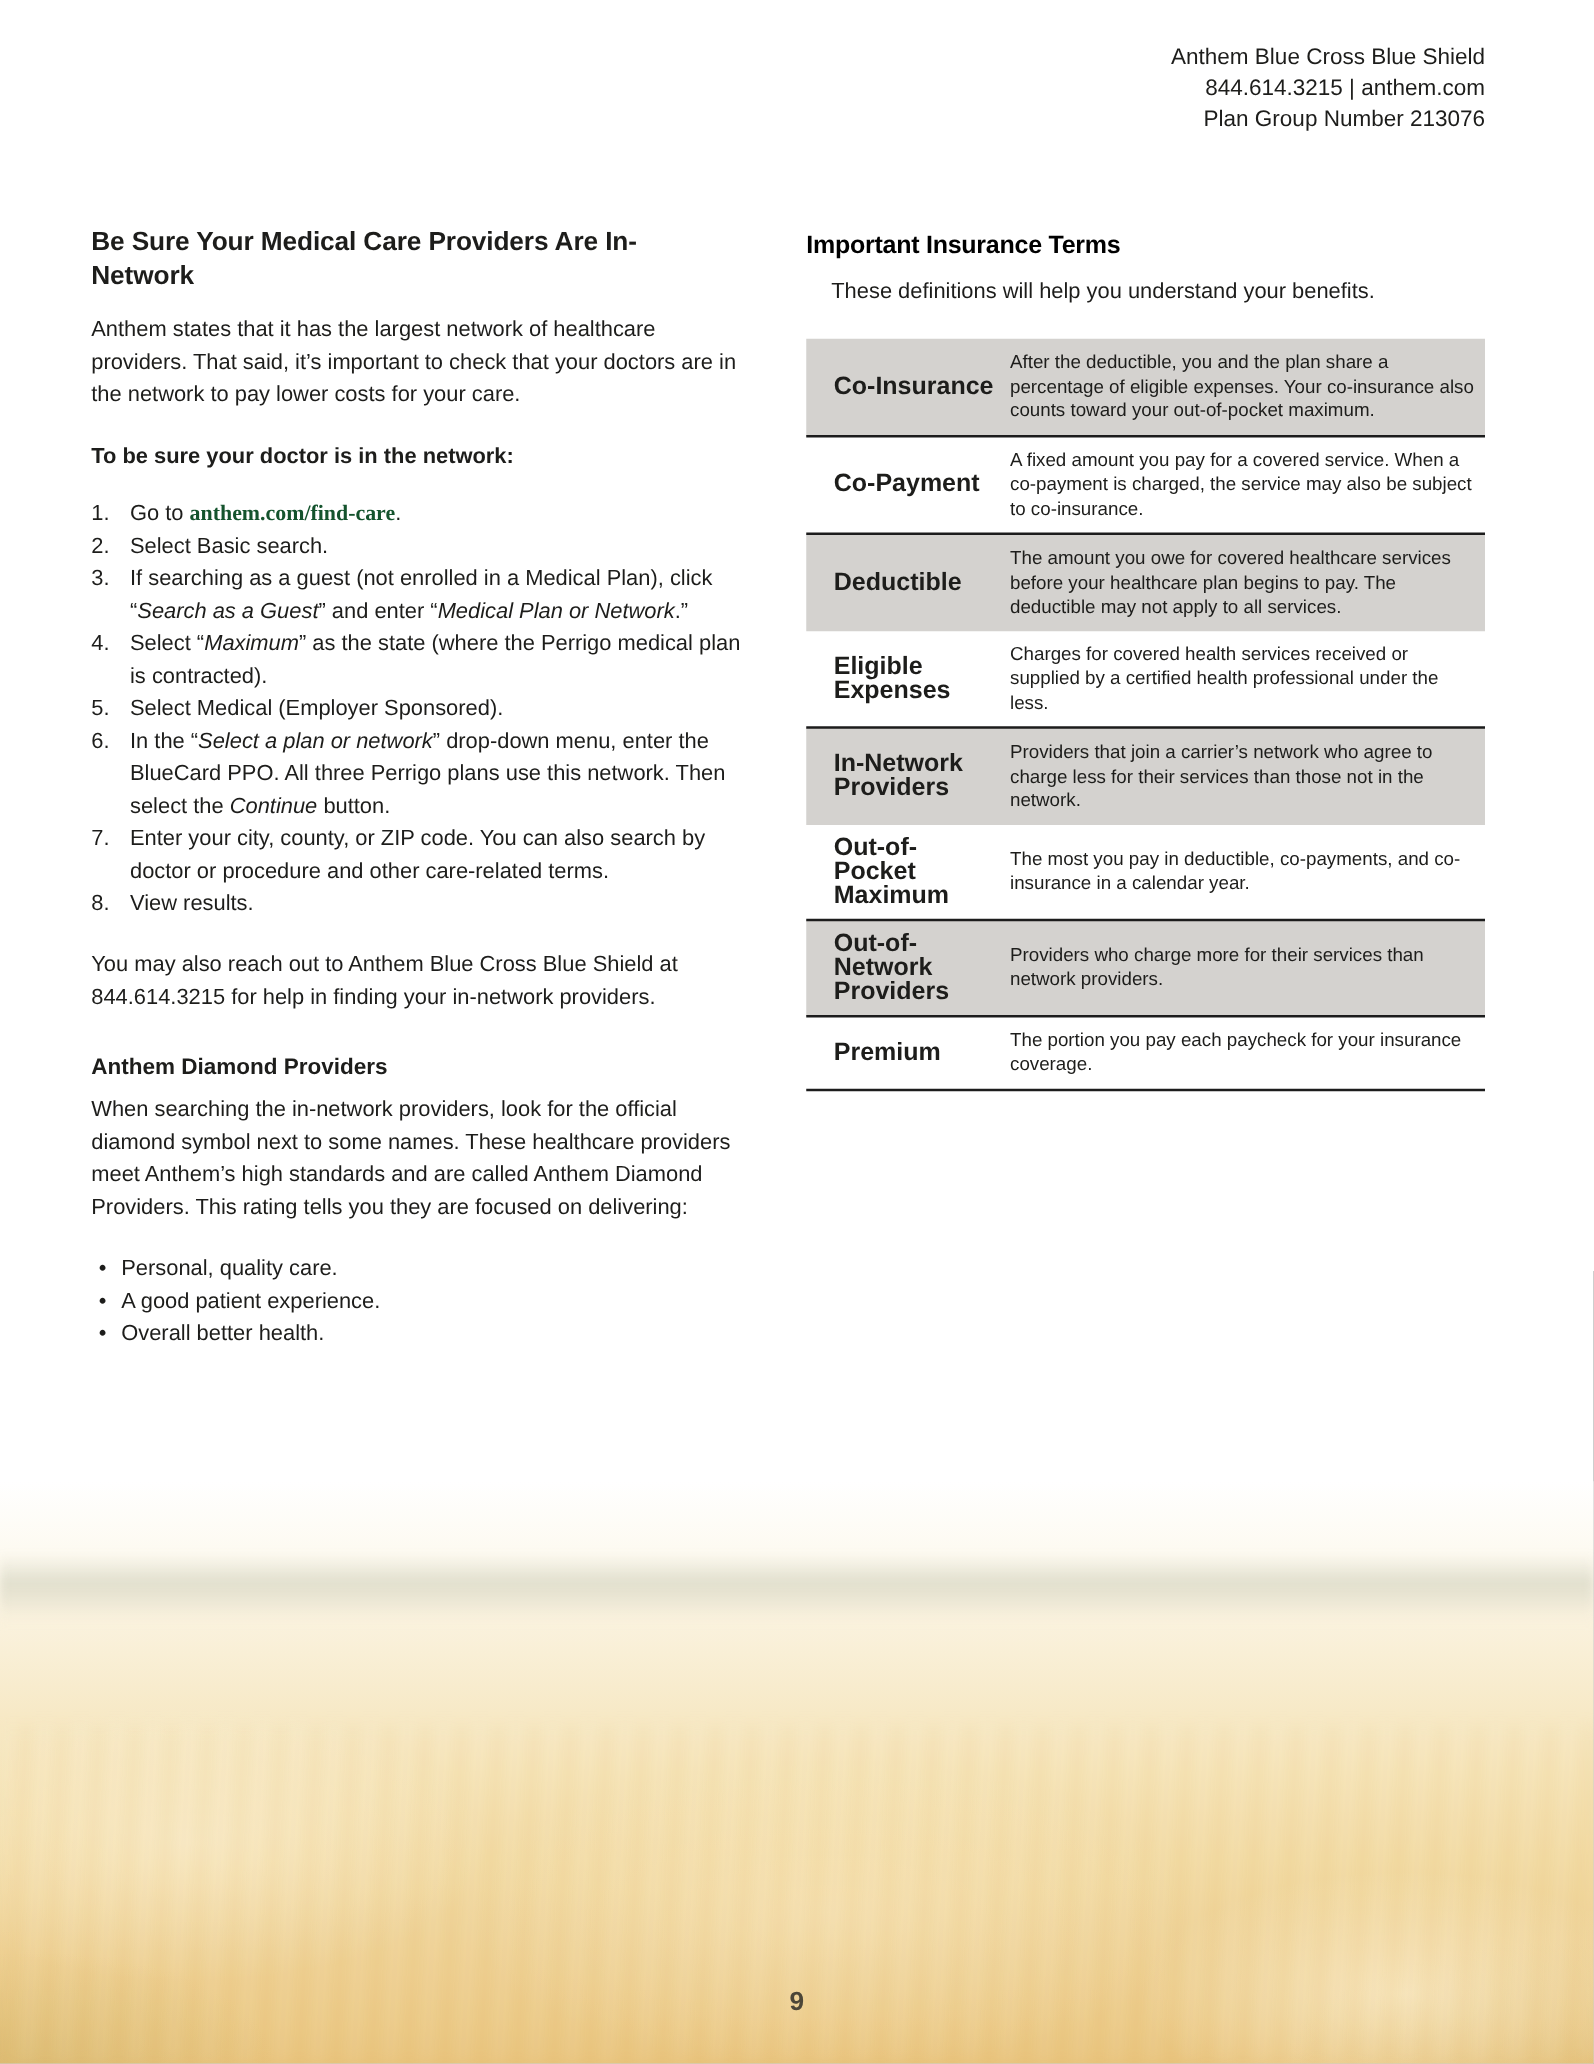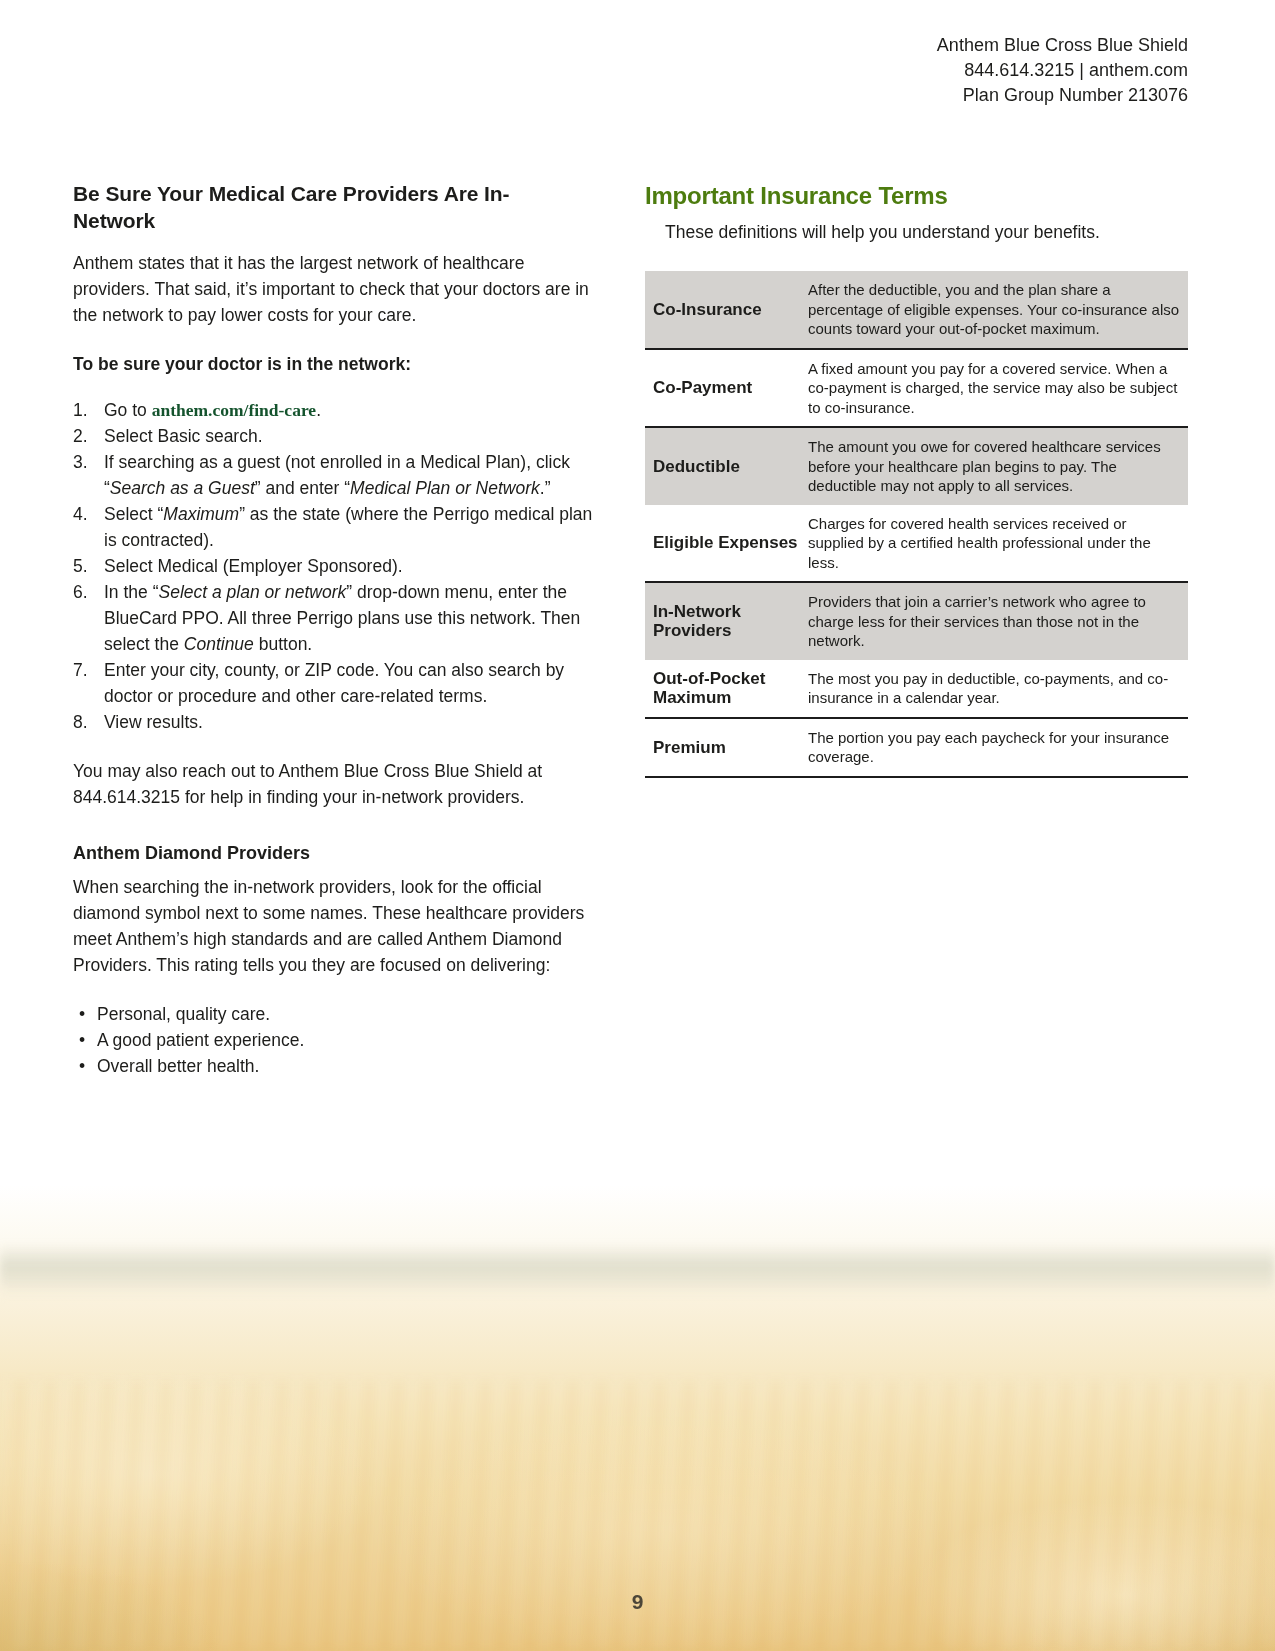--- a/index.html
+++ b/index.html
@@ -27,25 +27,25 @@
   .steps .step-text { flex:1; }
   .it { font-style:italic; }
   .link { color:#14532d; font-weight:bold; text-decoration:none; cursor:pointer;font-family:Liberation Serif, serif; }
   .diamond-head { font-weight:bold; margin:30px 0 8px 0; font-size:18px; }
   .bullets { list-style:none; }
   .bullets li { position:relative; padding-left:24px; }
   .bullets li::before { content:"•"; position:absolute; left:6px; }
 
   
   .col-right { position:absolute; left:645px; top:180px; width:543px; }
-  .col-right h1 { color:#4d7c0f; font-size:24px; line-height:32px; font-weight:bold; letter-spacing:-0.2px; margin-bottom:8px; }
+  .col-right h1 { color:#000000; font-size:20px; line-height:32px; font-weight:bold; letter-spacing:-0.2px; margin-bottom:8px; }
   .col-right .sub { font-size:17.5px; line-height:25px; margin-bottom:26px;margin-left:20px; }
   table.terms { width:100%; border-collapse:collapse; font-size:15px; line-height:19.5px; }
   table.terms td { vertical-align:middle; padding:9px 8px 9px 0;margin-top:24px; }
-  table.terms td.term { width:163px; padding-left:8px; padding-right:10px; font-weight:bold; font-size:17px; line-height:19px; }
+  table.terms td.term { width:163px; padding-left:22px; padding-right:10px; font-weight:bold; font-size:20px; line-height:19px; }
   tr.shaded td { background:#D4D2CF; }
   tr.rule-after td { border-bottom:2.5px solid #1c1c1c; }
 
   
   .wheat {
     position:absolute; left:0; top:1185px; width:1275px; height:466px;
     background:
       radial-gradient(ellipse 300px 140px at 88% 88%, rgba(255,248,225,0.55), rgba(255,248,225,0) 70%),
       radial-gradient(ellipse 340px 160px at 12% 62%, rgba(255,250,235,0.40), rgba(255,250,235,0) 70%),
       radial-gradient(ellipse 420px 180px at 52% 74%, rgba(255,246,220,0.30), rgba(255,246,220,0) 70%),
@@ -160,20 +160,24 @@
           <td class="def">Charges for covered health services received or supplied by a certified health professional under the less.</td>
         </tr>
         <tr class="shaded">
           <td class="term">In-Network Providers</td>
           <td class="def">Providers that join a carrier’s network who agree to charge less for their services than those not in the network.</td>
         </tr>
         <tr class="rule-after">
           <td class="term">Out-of-Pocket Maximum</td>
           <td class="def">The most you pay in deductible, co-payments, and co-insurance in a calendar year.</td>
         </tr>
+        <tr class="shaded rule-after">
+          <td class="term">Out-of-Network Providers</td>
+          <td class="def">Providers who charge more for their services than network providers.</td>
+        </tr>
         <tr class="rule-after">
           <td class="term">Premium</td>
           <td class="def">The portion you pay each paycheck for your insurance coverage.</td>
         </tr>
       </tbody>
     </table>
   </div>
 
   <div class="wheat">
     <div class="treeline"></div>

